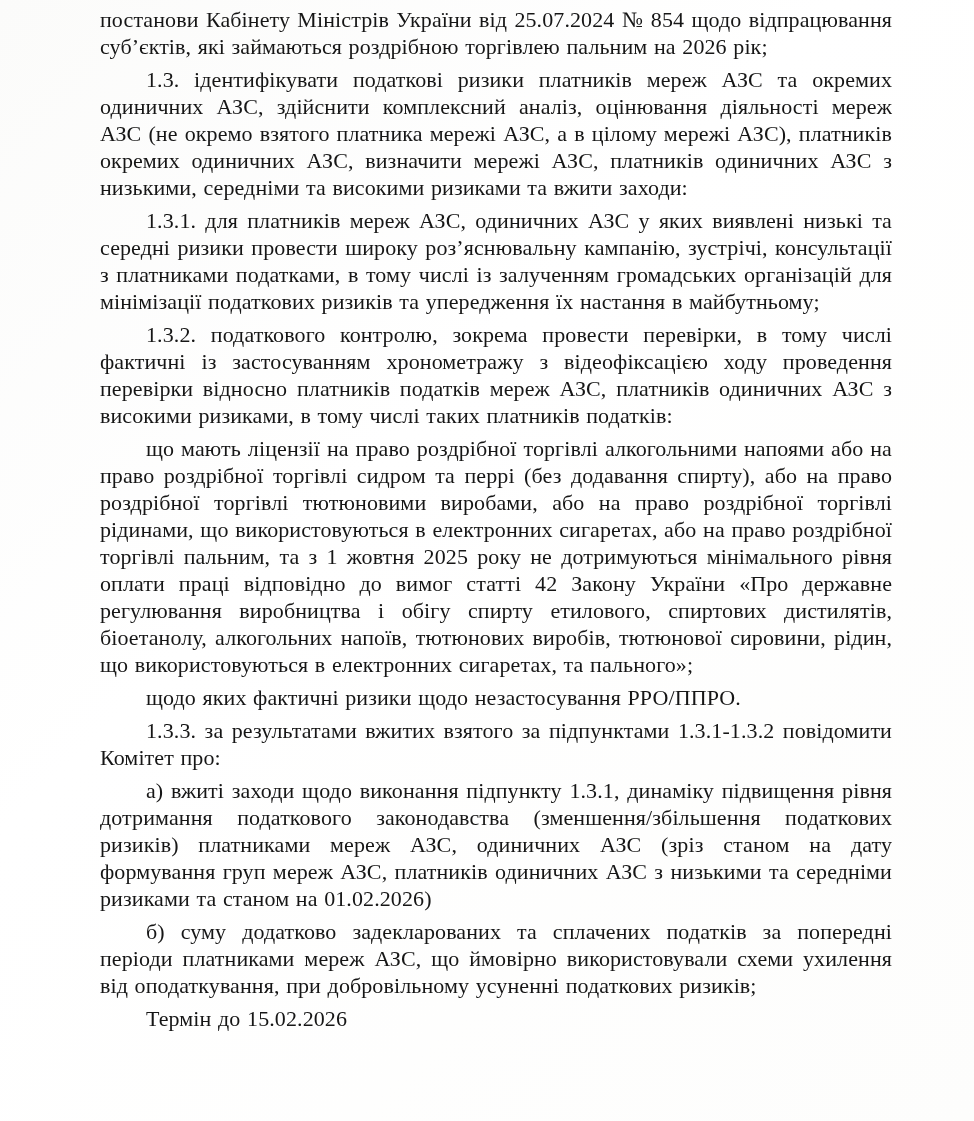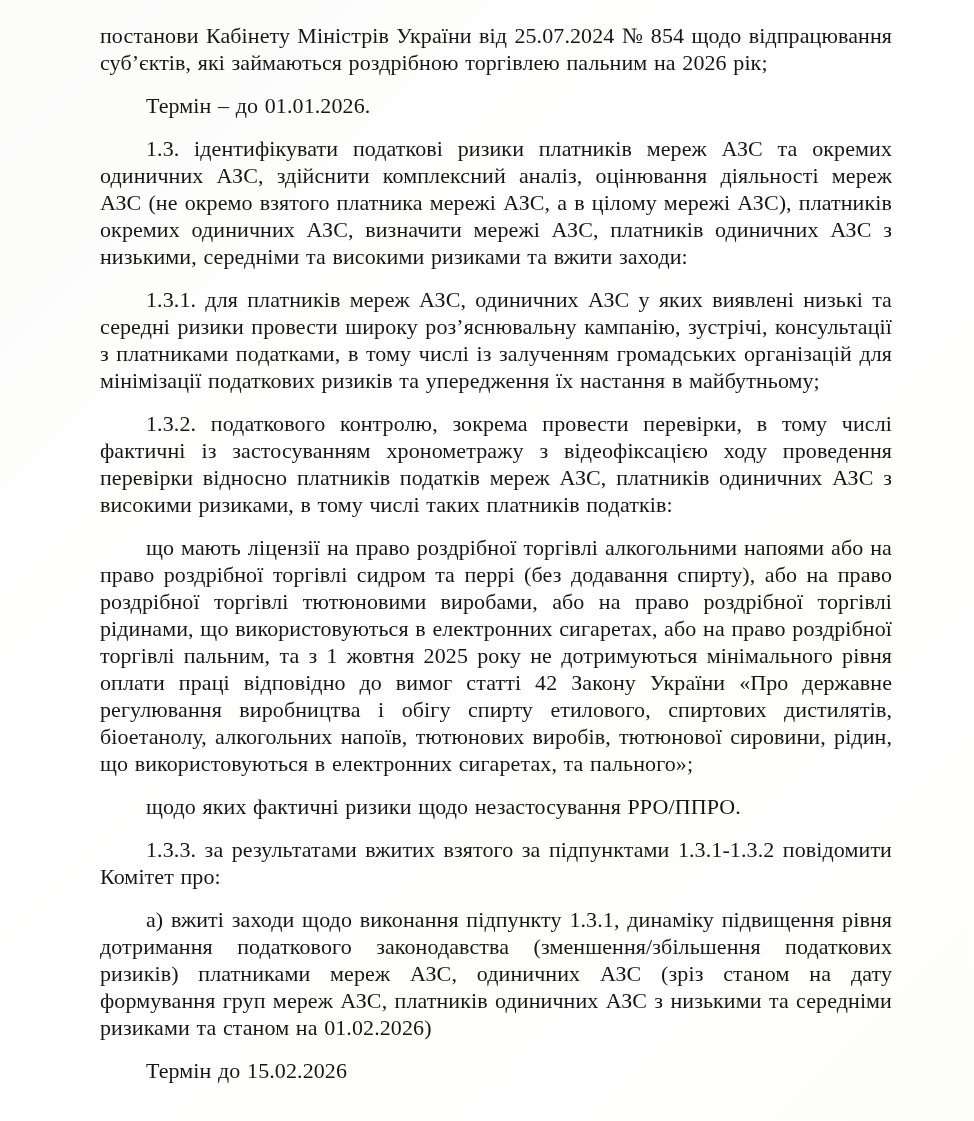--- a/index.html
+++ b/index.html
@@ -15,53 +15,53 @@
   }
   .page {
     box-sizing: border-box;
     width: 974px;
     height: 1121px;
     background: linear-gradient(135deg, #fbfbfa 0%, #ffffff 40%, #fdfdfc 100%);
     color: #161616;
     padding: 6px 82px 10px 100px;
   }
   .para {
-    margin: 16px 0 6px 0;
+    margin: 0 0 6px 0;
     font-size: 22px;
     line-height: 27px;
     text-align: justify;
     text-indent: 46px;
     word-spacing: 1px;
     letter-spacing: 0.1px;
   }
   .para.continuation {
     text-indent: 0;
   }
   .para.single-line {
     text-align: left;
   }
 </style>
 </head>
 <body>
 
 <div class="page">
   <p class="para continuation">постанови Кабінету Міністрів України від 25.07.2024 № 854 щодо відпрацювання суб’єктів, які займаються роздрібною торгівлею пальним на 2026 рік;</p>
 
-  <p class="para single-line">Термін – до 01.01.2026.</p>
 
   <p class="para">1.3. ідентифікувати податкові ризики платників мереж АЗС та окремих одиничних АЗС, здійснити комплексний аналіз, оцінювання діяльності мереж АЗС (не окремо взятого платника мережі АЗС, а в цілому мережі АЗС), платників окремих одиничних АЗС, визначити мережі АЗС, платників одиничних АЗС з низькими, середніми та високими ризиками та вжити заходи:</p>
 
   <p class="para">1.3.1. для платників мереж АЗС, одиничних АЗС у яких виявлені низькі та середні ризики провести широку роз’яснювальну кампанію, зустрічі, консультації з платниками податками, в тому числі із залученням громадських організацій для мінімізації податкових ризиків та упередження їх настання в майбутньому;</p>
 
   <p class="para">1.3.2. податкового контролю, зокрема провести перевірки, в тому числі фактичні із застосуванням хронометражу з відеофіксацією ходу проведення перевірки відносно платників податків мереж АЗС, платників одиничних АЗС з високими ризиками, в тому числі таких платників податків:</p>
 
   <p class="para">що мають ліцензії на право роздрібної торгівлі алкогольними напоями або на право роздрібної торгівлі сидром та перрі (без додавання спирту), або на право роздрібної торгівлі тютюновими виробами, або на право роздрібної торгівлі рідинами, що використовуються в електронних сигаретах, або на право роздрібної торгівлі пальним, та з 1 жовтня 2025 року не дотримуються мінімального рівня оплати праці відповідно до вимог статті 42 Закону України «Про державне регулювання виробництва і обігу спирту етилового, спиртових дистилятів, біоетанолу, алкогольних напоїв, тютюнових виробів, тютюнової сировини, рідин, що використовуються в електронних сигаретах, та пального»;</p>
 
   <p class="para single-line">щодо яких фактичні ризики щодо незастосування РРО/ППРО.</p>
 
   <p class="para">1.3.3. за результатами вжитих взятого за підпунктами 1.3.1-1.3.2 повідомити Комітет про:</p>
 
   <p class="para">а) вжиті заходи щодо виконання підпункту 1.3.1, динаміку підвищення рівня дотримання податкового законодавства (зменшення/збільшення податкових ризиків) платниками мереж АЗС, одиничних АЗС (зріз станом на дату формування груп мереж АЗС, платників одиничних АЗС з низькими та середніми ризиками та станом на 01.02.2026)</p>
 
+  <p class="para">б) суму додатково задекларованих та сплачених податків за попередні періоди платниками мереж АЗС, що ймовірно використовували схеми ухилення від оподаткування, при добровільному усуненні податкових ризиків;</p>
 
 
   <p class="para single-line">Термін до 15.02.2026</p>
 </div>
 
 </body></html>

